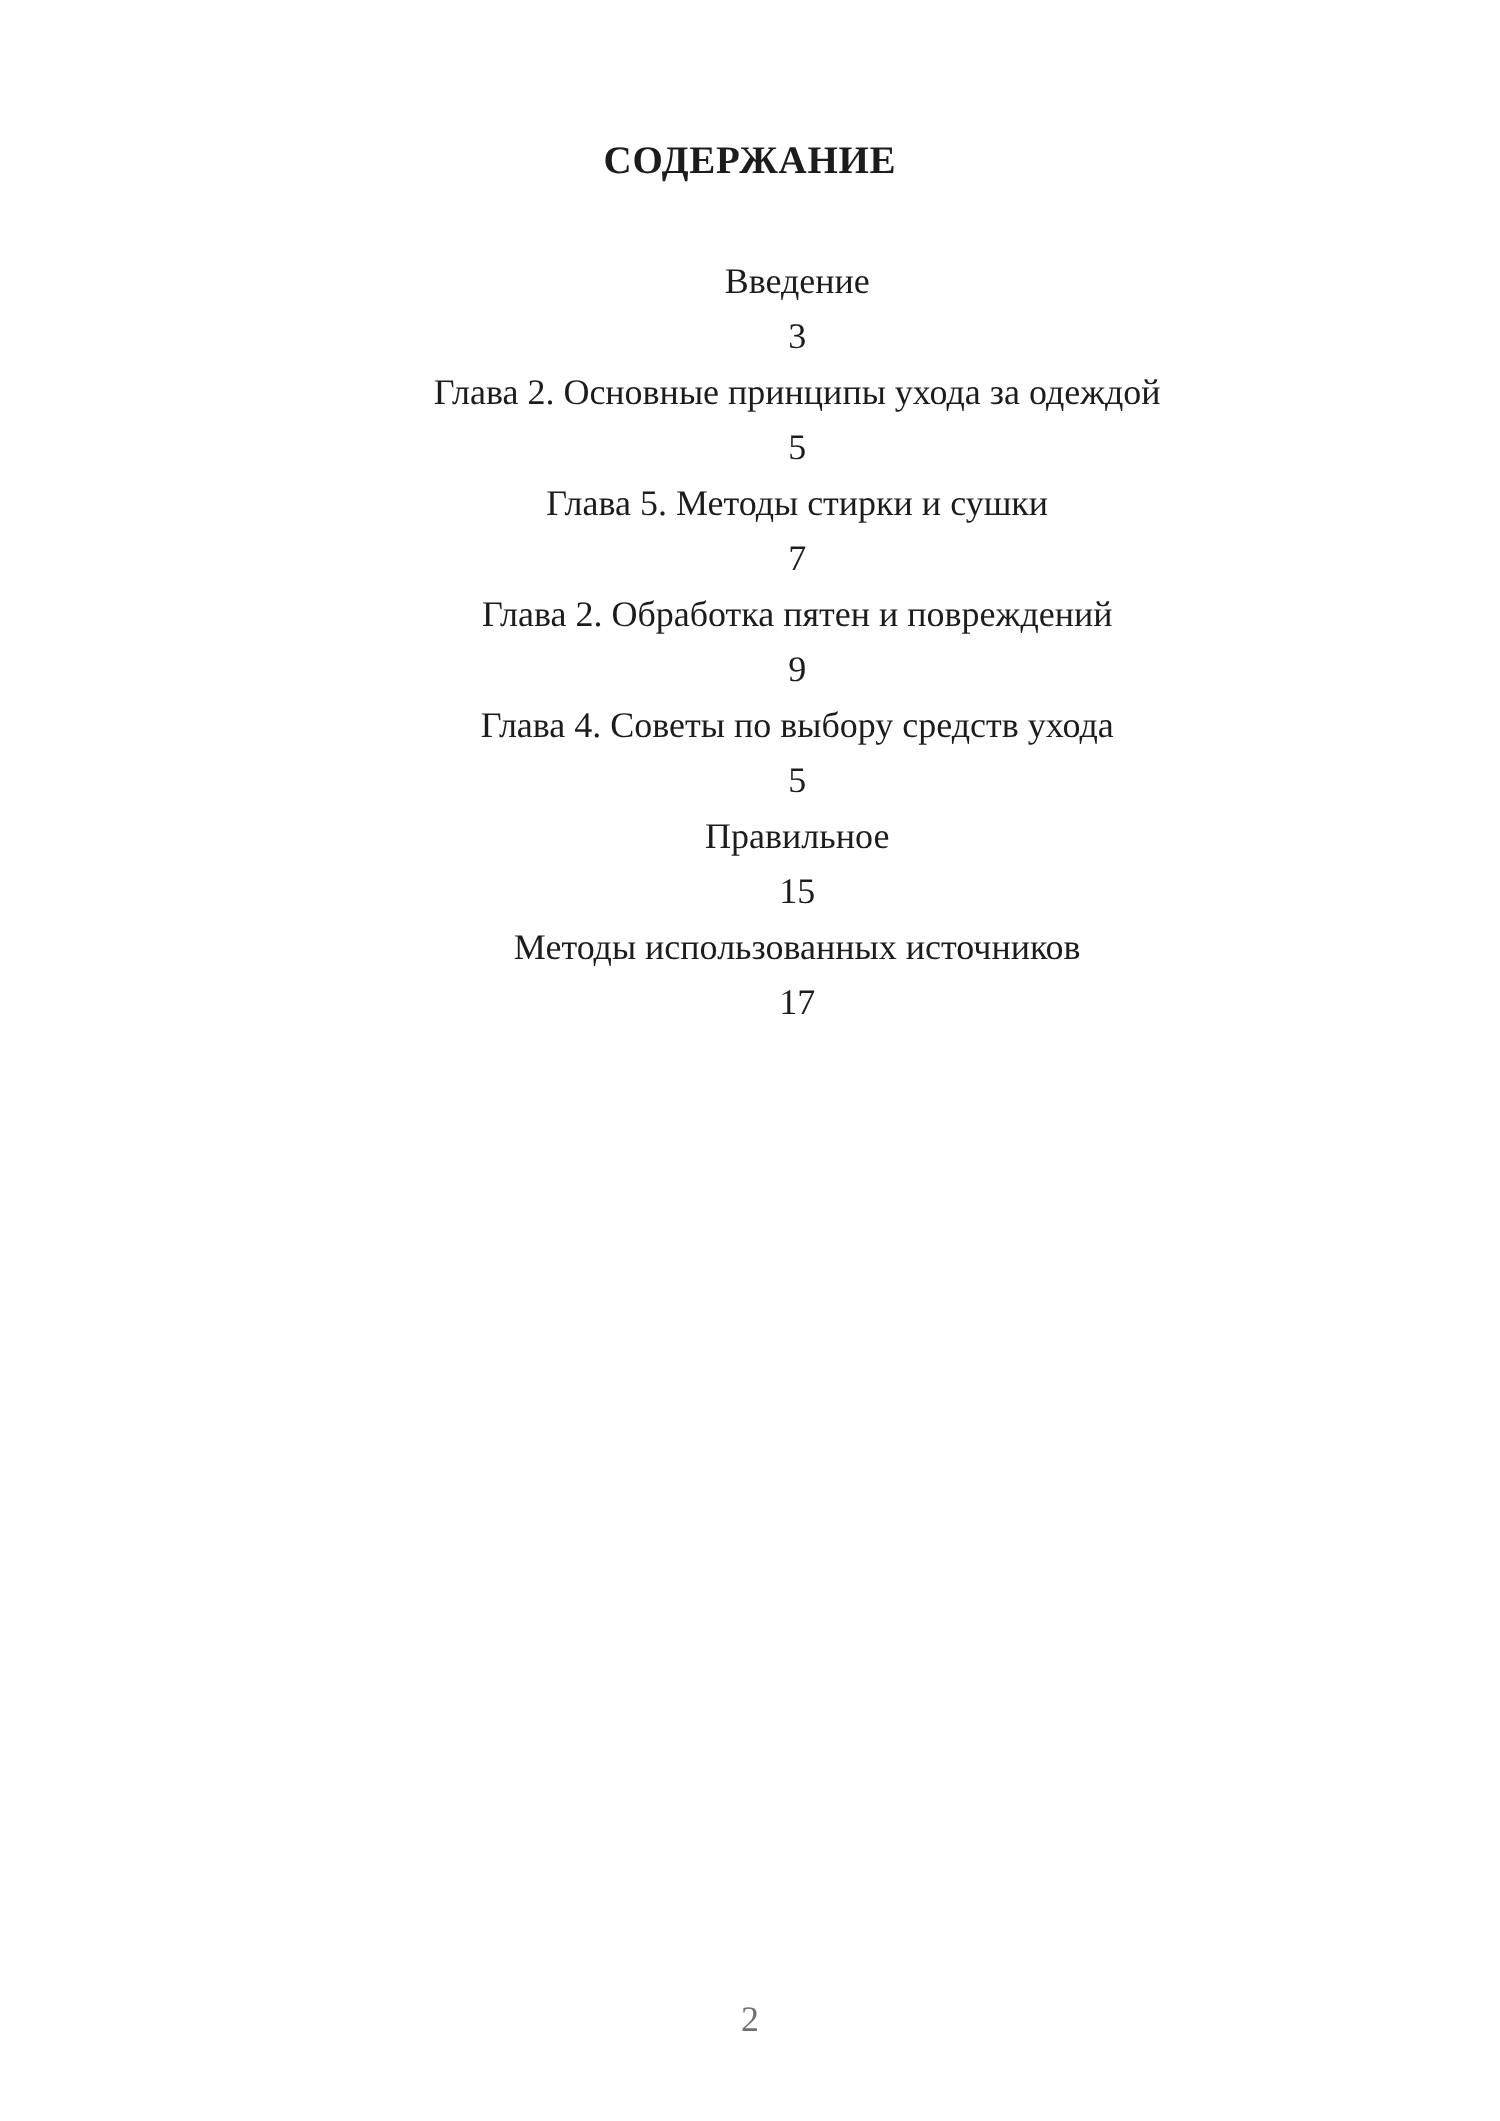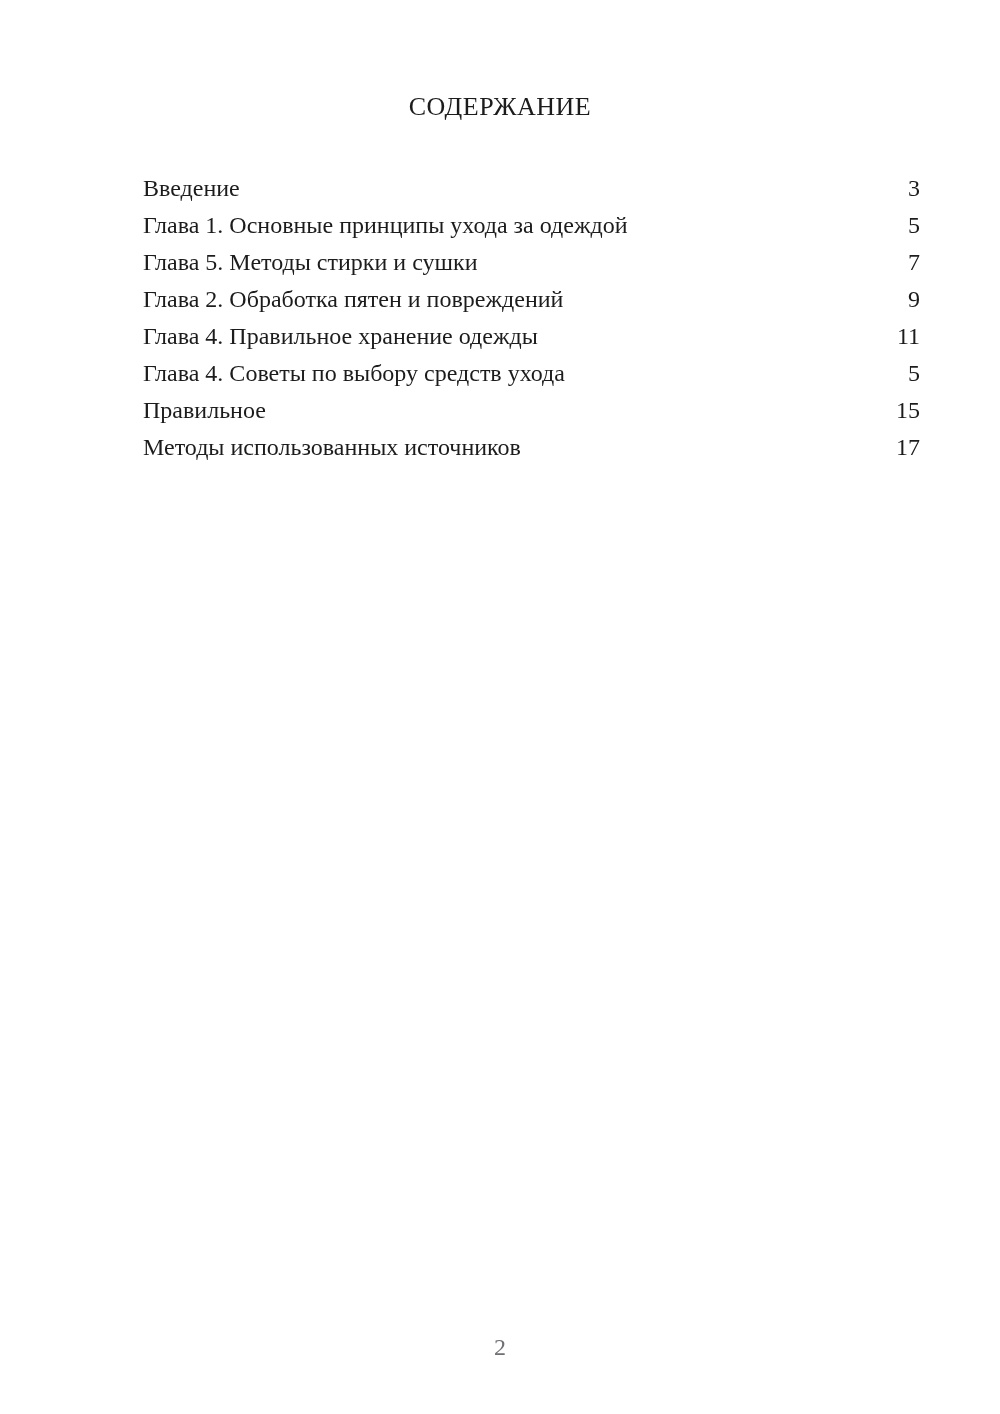--- a/index.html
+++ b/index.html
@@ -16,35 +16,36 @@
     color: #1c1c1c;
     overflow: hidden;
     margin: 0 auto;
   }
   .title {
     margin: 0;
     padding-top: 92px;
     text-align: center;
     font-size: 26px;
     line-height: 30px;
-    font-weight: normal;
+    font-weight: bold;
     letter-spacing: 0.5px;
     color: #1c1c1c;
   }
   .toc {
     margin-top: 48px;
     padding-left: 143px;
     padding-right: 80px;
   }
   .toc-row {
     display: flex;
     justify-content: space-between;
     align-items: center;
     font-size: 24px;
     line-height: 37px;
+    flex-direction: column;
   }
   .toc-label {
     white-space: nowrap;
   }
   .toc-page {
     white-space: nowrap;
     text-align: right;
   }
   .footer {
     position: absolute;
@@ -63,38 +64,34 @@
 <div class="page">
   <h1 class="title">СОДЕРЖАНИЕ</h1>
 
   <div class="toc">
   <div class="toc-row">
     <span class="toc-label">Введение</span>
     <span class="toc-page">3</span>
   </div>
 
   <div class="toc-row">
-    <span class="toc-label">Глава 1. Основные принципы ухода за одеждой</span>
+    <span class="toc-label">Глава 2. Основные принципы ухода за одеждой</span>
     <span class="toc-page">5</span>
   </div>
 
   <div class="toc-row">
     <span class="toc-label">Глава 5. Методы стирки и сушки</span>
     <span class="toc-page">7</span>
   </div>
 
   <div class="toc-row">
     <span class="toc-label">Глава 2. Обработка пятен и повреждений</span>
     <span class="toc-page">9</span>
   </div>
 
-  <div class="toc-row">
-    <span class="toc-label">Глава 4. Правильное хранение одежды</span>
-    <span class="toc-page">11</span>
-  </div>
 
   <div class="toc-row">
     <span class="toc-label">Глава 4. Советы по выбору средств ухода</span>
     <span class="toc-page">5</span>
   </div>
 
   <div class="toc-row">
     <span class="toc-label">Правильное</span>
     <span class="toc-page">15</span>
   </div>

